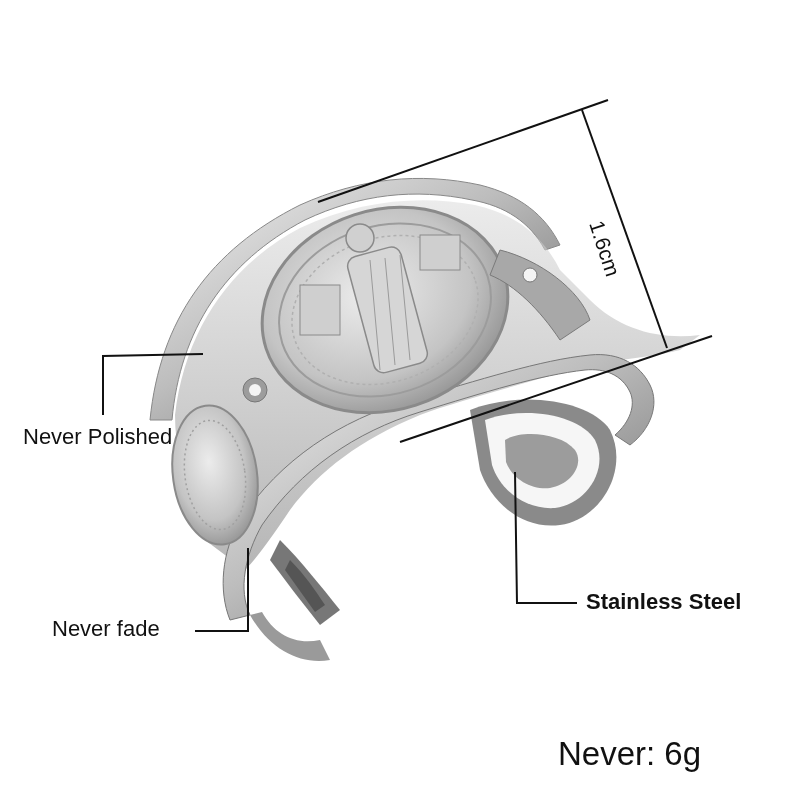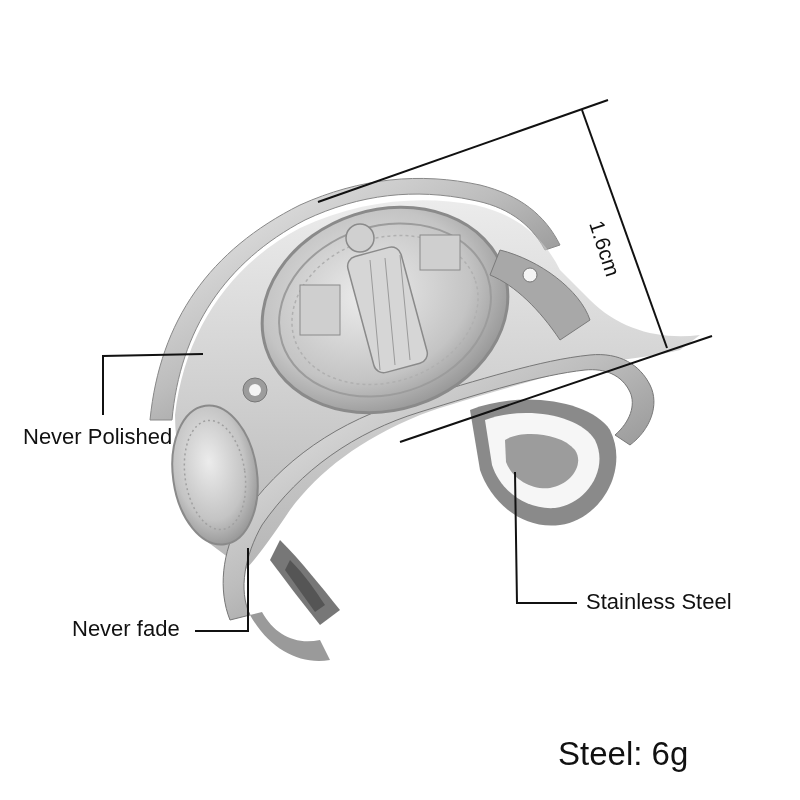--- a/index.html
+++ b/index.html
@@ -1,22 +1,22 @@
 <!DOCTYPE html>
 <html><head>
 <meta charset="utf-8">
 <style>
   html, body { margin: 0; padding: 0; background: #ffffff; }
   body { width: 800px; height: 800px; position: relative; overflow: hidden;
          font-family: "Liberation Sans", sans-serif; }
   #stage { position: absolute; left: 0; top: 0; width: 800px; height: 800px; }
   .label { position: absolute; color: #111; white-space: nowrap; line-height: 1; }
   .lbl-high { left: 23px; top: 426px; font-size: 22px; }
-  .lbl-never { left: 72px; top: 618px; font-size: 22px; }
-  .lbl-steel { left: 586px; top: 591px; font-size: 22px; }
+  .lbl-never { left: 52px; top: 618px; font-size: 22px; }
+  .lbl-steel { left: 586px; top: 591px; font-size: 22px; font-weight: bold; }
   .lbl-weight { left: 558px; top: 737px; font-size: 33px; }
   .lbl-dim { left: 606px; top: 218px; font-size: 21px;
              transform: rotate(72deg); transform-origin: left top; }
 </style>
 </head>
 <body>
 
 <div id="stage">
   <svg width="800" height="800" viewBox="0 0 800 800">
     <defs>
@@ -106,14 +106,14 @@
       <line x1="400" y1="442" x2="712" y2="336"></line>
 
       <line x1="582" y1="110" x2="667" y2="348"></line>
     </g>
   </svg>
 
   <div class="label lbl-high">Never Polished</div>
   <div class="label lbl-never">Never fade</div>
   <div class="label lbl-steel">Stainless Steel</div>
   <div class="label lbl-dim">1.6cm</div>
-  <div class="label lbl-weight">Steel: 6g</div>
+  <div class="label lbl-weight">Never: 6g</div>
 </div>
 
 </body></html>

